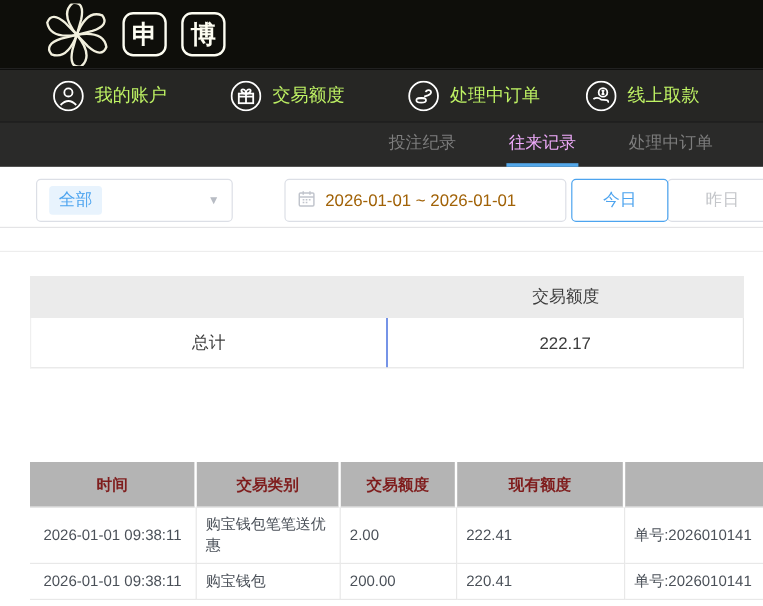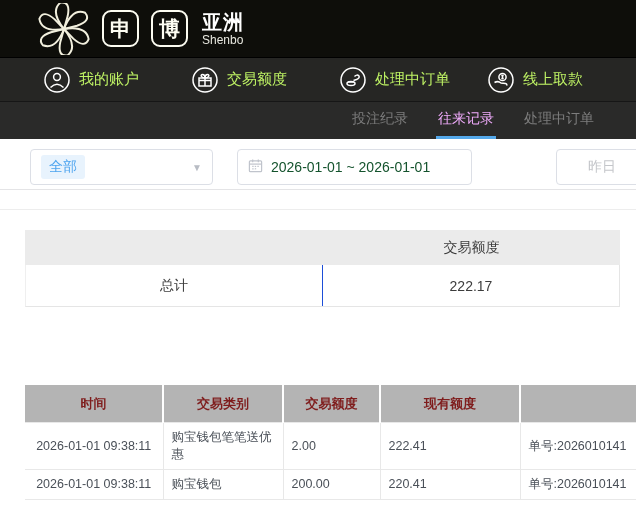--- a/index.html
+++ b/index.html
@@ -20,30 +20,30 @@
   
   .navbar{height:43px;background:#262624;border-top:1px solid #000;display:flex;align-items:center;
     padding-left:44px;gap:0;}
   .nav-item{display:flex;align-items:center;gap:9px;color:#bef264;font-size:15px;cursor:pointer;width:160px;}
   .nav-icon{width:26px;height:26px;flex:0 0 auto;}
   .nav-icon svg{display:block;}
   
   .subnav{height:37px;background:#2a2a29;border-top:1px solid #161616;display:flex;
     justify-content:flex-end;align-items:stretch;padding-right:40px;gap:26px;}
   .tab{display:flex;align-items:center;color:#7d7d7d;font-size:14px;cursor:pointer;
-    border-bottom:3px solid transparent;padding:0 2px;}
+    border-bottom:3px solid transparent;padding:0 2px;margin-left:14px;}
   .tab.active{color:#f0abfc;border-bottom-color:#54a8ea;}
   
   .filterbar{height:50px;border-bottom:1px solid #e4e4e6;position:relative;}
   .control{position:absolute;top:10px;height:36px;background:#fff;border:1px solid #dcdfe6;border-radius:4px;
     display:flex;align-items:center;box-sizing:border-box;}
-  .select-ctl{left:30px;width:183px;padding:0 10px;justify-content:space-between;}
+  .select-ctl{left:30px;width:164px;padding:0 10px;justify-content:space-between;}
   .chip{background:#e8f3fd;color:#4da4ef;font-size:14px;padding:3px 8px;border-radius:3px;}
   .caret{color:#b8bcc4;font-size:10px;}
-  .date-ctl{left:237px;width:235px;padding:0 10px;gap:8px;color:#14532d;font-size:14px;}
+  .date-ctl{left:237px;width:235px;padding:0 10px;gap:8px;color:#a16207;font-size:14px;}
   .btn{position:absolute;top:10px;height:36px;box-sizing:border-box;background:#fff;
     display:flex;align-items:center;justify-content:center;font-size:14px;cursor:pointer;border-radius:4px;}
   .btn-today{left:476px;width:81px;border:1px solid #4da4ef;color:#4da4ef;z-index:2;}
   .btn-yesterday{left:556px;width:92px;border:1px solid #dcdfe6;color:#c4c6ca;}
   .hairline{height:19px;border-bottom:1px solid #ededed;}
   
   .summary{margin:20px 0 0 25px;width:595px;font-size:14px;color:#3c3c3c;}
   .summary .s-head{display:flex;background:#ebebeb;height:35px;}
   .summary .s-head .cell{display:flex;align-items:center;justify-content:center;}
   .summary .s-row{display:flex;height:42px;border-bottom:1px solid #e5e5e5;
@@ -86,24 +86,20 @@
         <g transform="rotate(240)">
             <path d="M0 0 Q 10 -26 26 -20 Q 34 -10 16 -4 Q 4 -1 0 0"></path>
           </g>
         <g transform="rotate(300)">
             <path d="M0 0 Q 10 -26 26 -20 Q 34 -10 16 -4 Q 4 -1 0 0"></path>
           </g>
       </g>
     </svg>
     <div class="logo-box">申</div>
     <div class="logo-box">博</div>
-    <div class="logo-region">
-      <span class="zh">亚洲</span>
-      <span class="en">Shenbo</span>
-    </div>
   </div>
 </div>
 
 <div class="navbar">
   <div class="nav-item">
     <span class="nav-icon">
       <svg viewBox="0 0 26 26" width="26" height="26" fill="none" stroke="#fff" stroke-width="1.5">
         <circle cx="13" cy="13" r="12"></circle>
           <circle cx="13" cy="10" r="3.4"></circle>
         <path d="M6.5 20.5 Q 13 13.8 19.5 20.5"></path>
@@ -173,20 +169,21 @@
           <line x1="11" y1="1.5" x2="11" y2="4.5"></line>
         <line x1="4.5" y1="9" x2="6" y2="9"></line>
           <line x1="7.2" y1="9" x2="8.7" y2="9"></line>
           <line x1="10" y1="9" x2="11.5" y2="9"></line>
         <line x1="4.5" y1="11.5" x2="6" y2="11.5"></line>
           <line x1="7.2" y1="11.5" x2="8.7" y2="11.5"></line>
       </svg>
     </span>
     <span>2026-01-01 ~ 2026-01-01</span>
   </div>
+  <div class="btn btn-today">今日</div>
   <div class="btn btn-yesterday">昨日</div>
 </div>
 <div class="hairline"></div>
 
 <div class="summary">
   <div class="s-head">
     <div class="cell c1"></div>
     <div class="cell c2">交易额度</div>
   </div>
   <div class="s-row">

